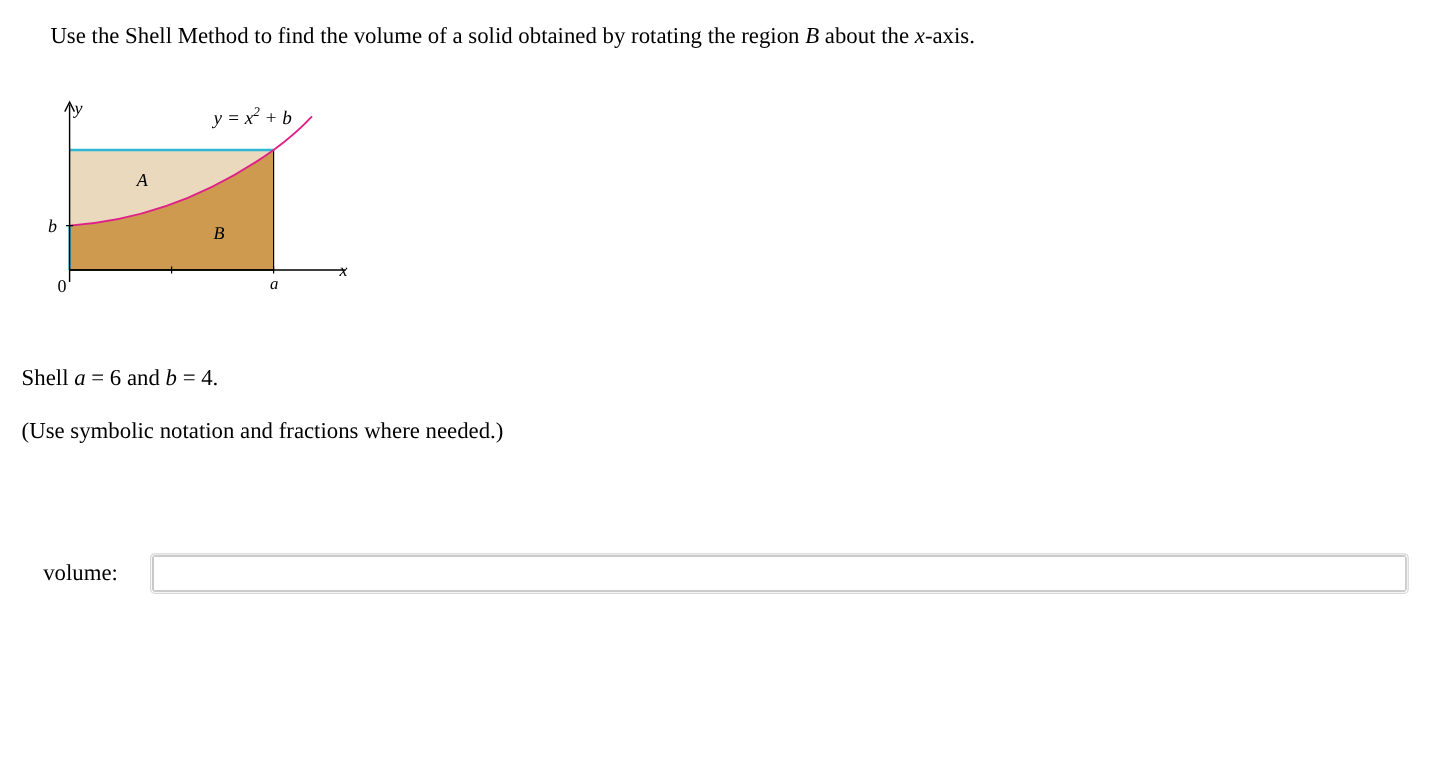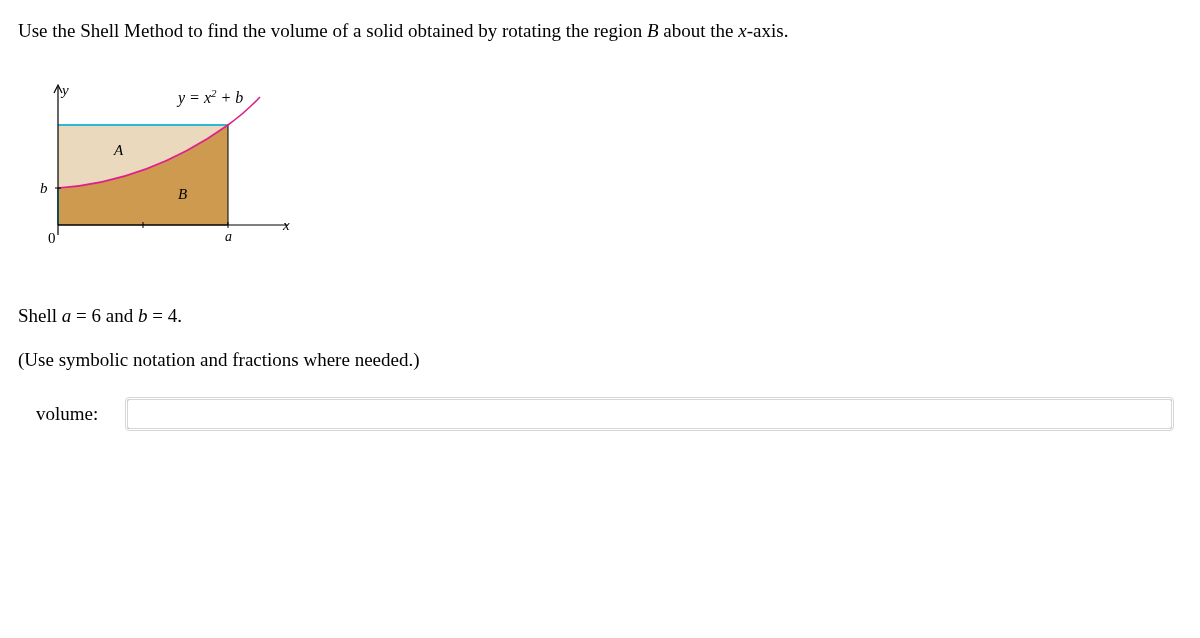--- a/index.html
+++ b/index.html
@@ -6,34 +6,35 @@
     body {
       font-family: Georgia, 'Times New Roman', serif;
       font-size: 19px;
       color: #000;
       padding: 18px;
       background: #fff;
     }
     .question-text {
       margin-bottom: 30px;
       line-height: 1.4;
+      margin-left: 24px;
     }
     .italic-var { font-style: italic; }
     .figure-area {
       margin-left: 10px;
       margin-bottom: 40px;
     }
     .figure-svg {
       display: block;
     }
     .assumption {
       margin-bottom: 22px;
     }
     .instruction {
-      margin-bottom: 28px;
+      margin-bottom: 92px;
     }
     .answer-row {
       display: flex;
       align-items: center;
       gap: 29px;
       margin-left: 18px;
       margin-right: 10px;
     }
     .answer-label {
       white-space: nowrap;

